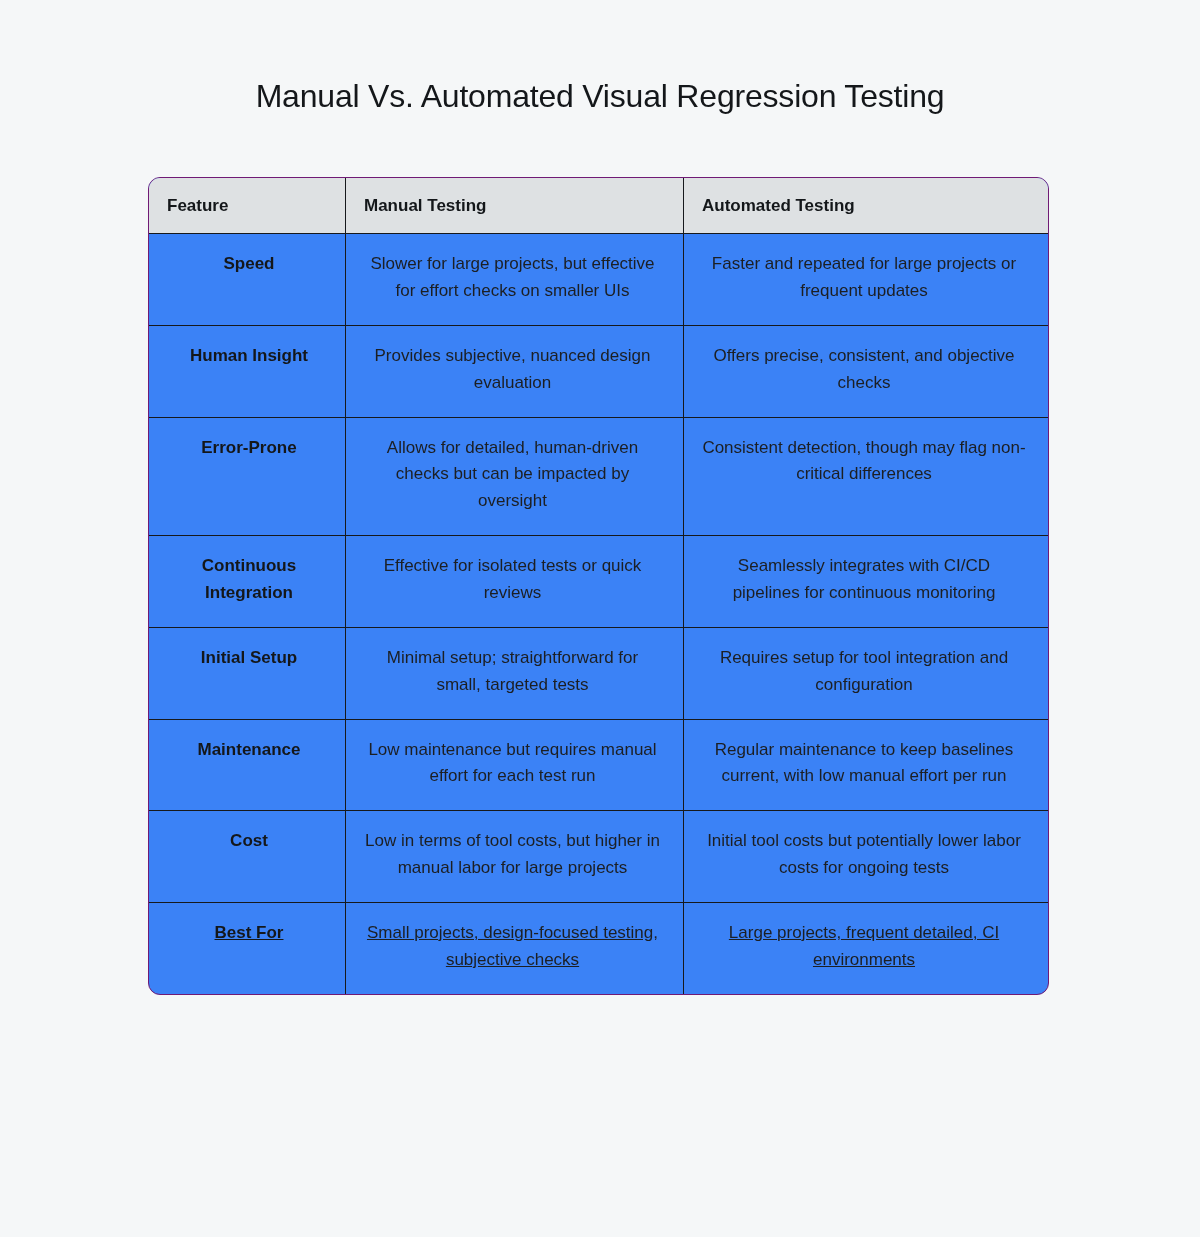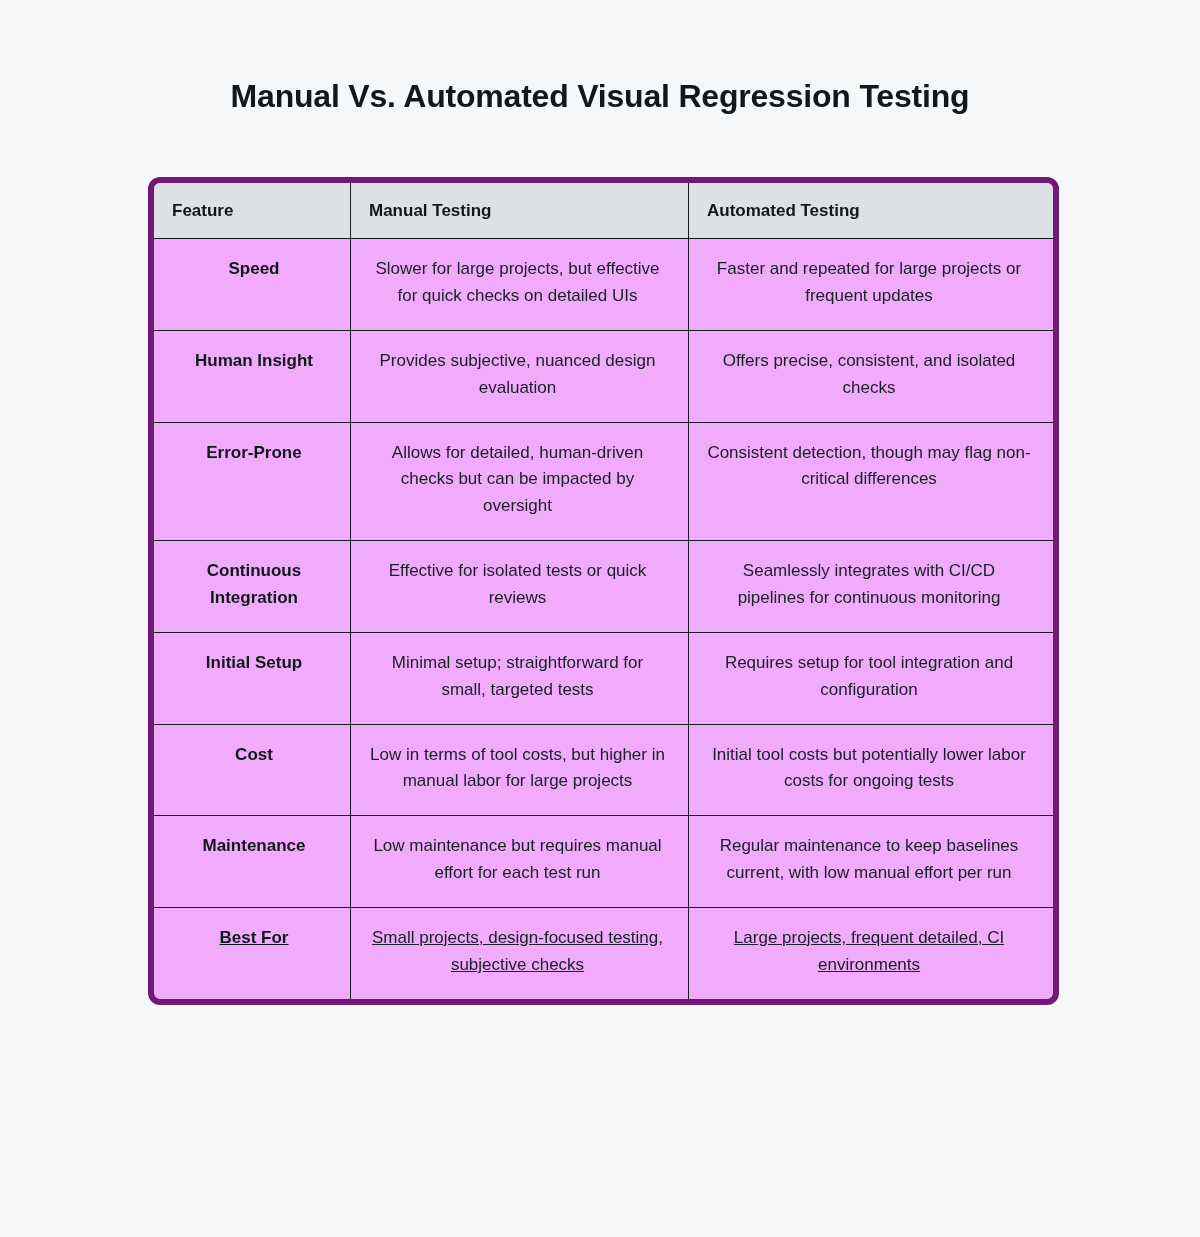--- a/index.html
+++ b/index.html
@@ -20,40 +20,40 @@
     overflow: hidden;
   }
 
   .page-title {
     position: absolute;
     left: 0;
     top: 76px;
     width: 1200px;
     text-align: center;
     font-size: 32px;
-    font-weight: bold;
+    font-weight: normal;
     color: #14171a;
     letter-spacing: -0.2px;
     line-height: 1.25;
   }
 
   .table-wrap {
     position: absolute;
     left: 148px;
     top: 177px;
     width: 901px;
   }
 
   .cmp-table {
     width: 901px;
     border-collapse: separate;
     border-spacing: 0;
-    border: 6px solid #701a75;
+    border: 1px solid #701a75;
     border-radius: 12px;
-    background: #f0abfc;
+    background: #3b82f6;
     overflow: hidden;
     table-layout: fixed;
   }
 
   .cmp-table col.c-feature   { width: 196px; }
   .cmp-table col.c-manual    { width: 338px; }
   .cmp-table col.c-automated { width: 365px; }
 
   .cmp-table thead th {
     background: #dee1e3;
@@ -106,52 +106,52 @@
       <thead>
         <tr>
           <th>Feature</th>
           <th>Manual Testing</th>
           <th>Automated Testing</th>
         </tr>
       </thead>
       <tbody>
         <tr>
           <td class="feature-cell">Speed</td>
-          <td>Slower for large projects, but effective for quick checks on detailed UIs</td>
+          <td>Slower for large projects, but effective for effort checks on smaller UIs</td>
           <td>Faster and repeated for large projects or frequent updates</td>
         </tr>
         <tr>
           <td class="feature-cell">Human Insight</td>
           <td>Provides subjective, nuanced design evaluation</td>
-          <td>Offers precise, consistent, and isolated checks</td>
+          <td>Offers precise, consistent, and objective checks</td>
         </tr>
         <tr>
           <td class="feature-cell">Error-Prone</td>
           <td>Allows for detailed, human-driven checks but can be impacted by oversight</td>
           <td>Consistent detection, though may flag non-critical differences</td>
         </tr>
         <tr>
           <td class="feature-cell">Continuous Integration</td>
           <td>Effective for isolated tests or quick reviews</td>
           <td>Seamlessly integrates with CI/CD pipelines for continuous monitoring</td>
         </tr>
         <tr>
           <td class="feature-cell">Initial Setup</td>
           <td>Minimal setup; straightforward for small, targeted tests</td>
           <td>Requires setup for tool integration and configuration</td>
         </tr>
         <tr>
+          <td class="feature-cell">Maintenance</td>
+          <td>Low maintenance but requires manual effort for each test run</td>
+          <td>Regular maintenance to keep baselines current, with low manual effort per run</td>
+        </tr>
+        <tr>
           <td class="feature-cell">Cost</td>
           <td>Low in terms of tool costs, but higher in manual labor for large projects</td>
           <td>Initial tool costs but potentially lower labor costs for ongoing tests</td>
-        </tr>
-        <tr>
-          <td class="feature-cell">Maintenance</td>
-          <td>Low maintenance but requires manual effort for each test run</td>
-          <td>Regular maintenance to keep baselines current, with low manual effort per run</td>
         </tr>
         <tr>
           <td class="feature-cell">Best For</td>
           <td>Small projects, design-focused testing, subjective checks</td>
           <td>Large projects, frequent detailed, CI environments</td>
         </tr>
       </tbody>
     </table>
   </div>
 

